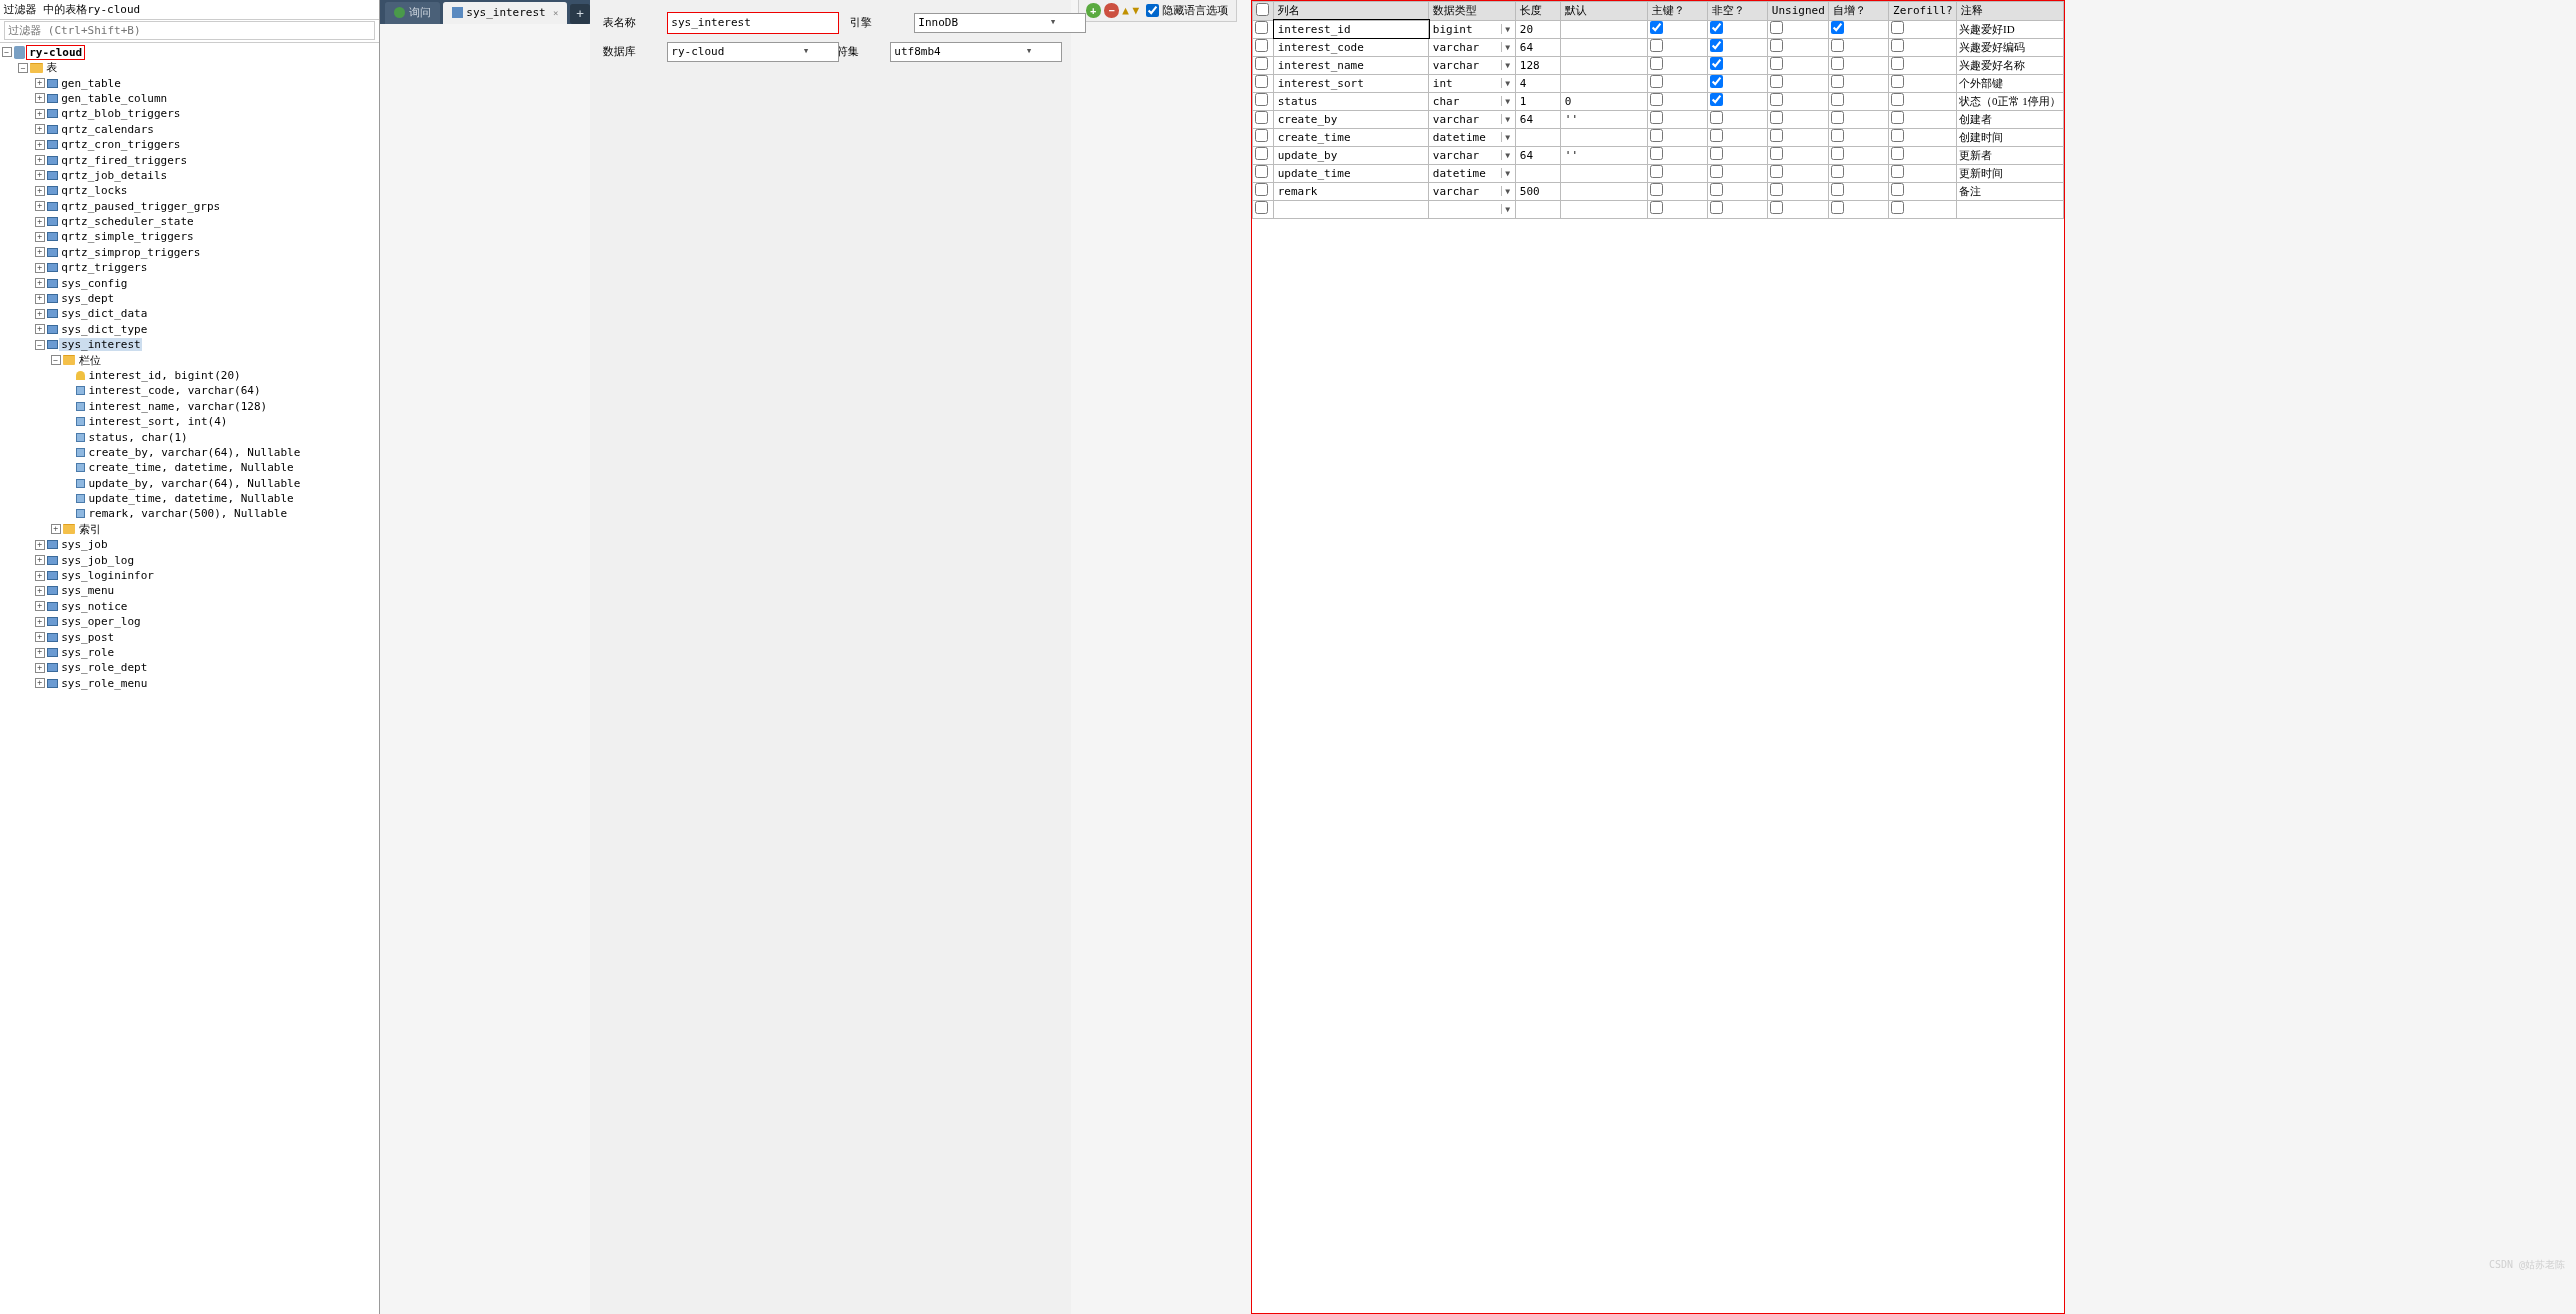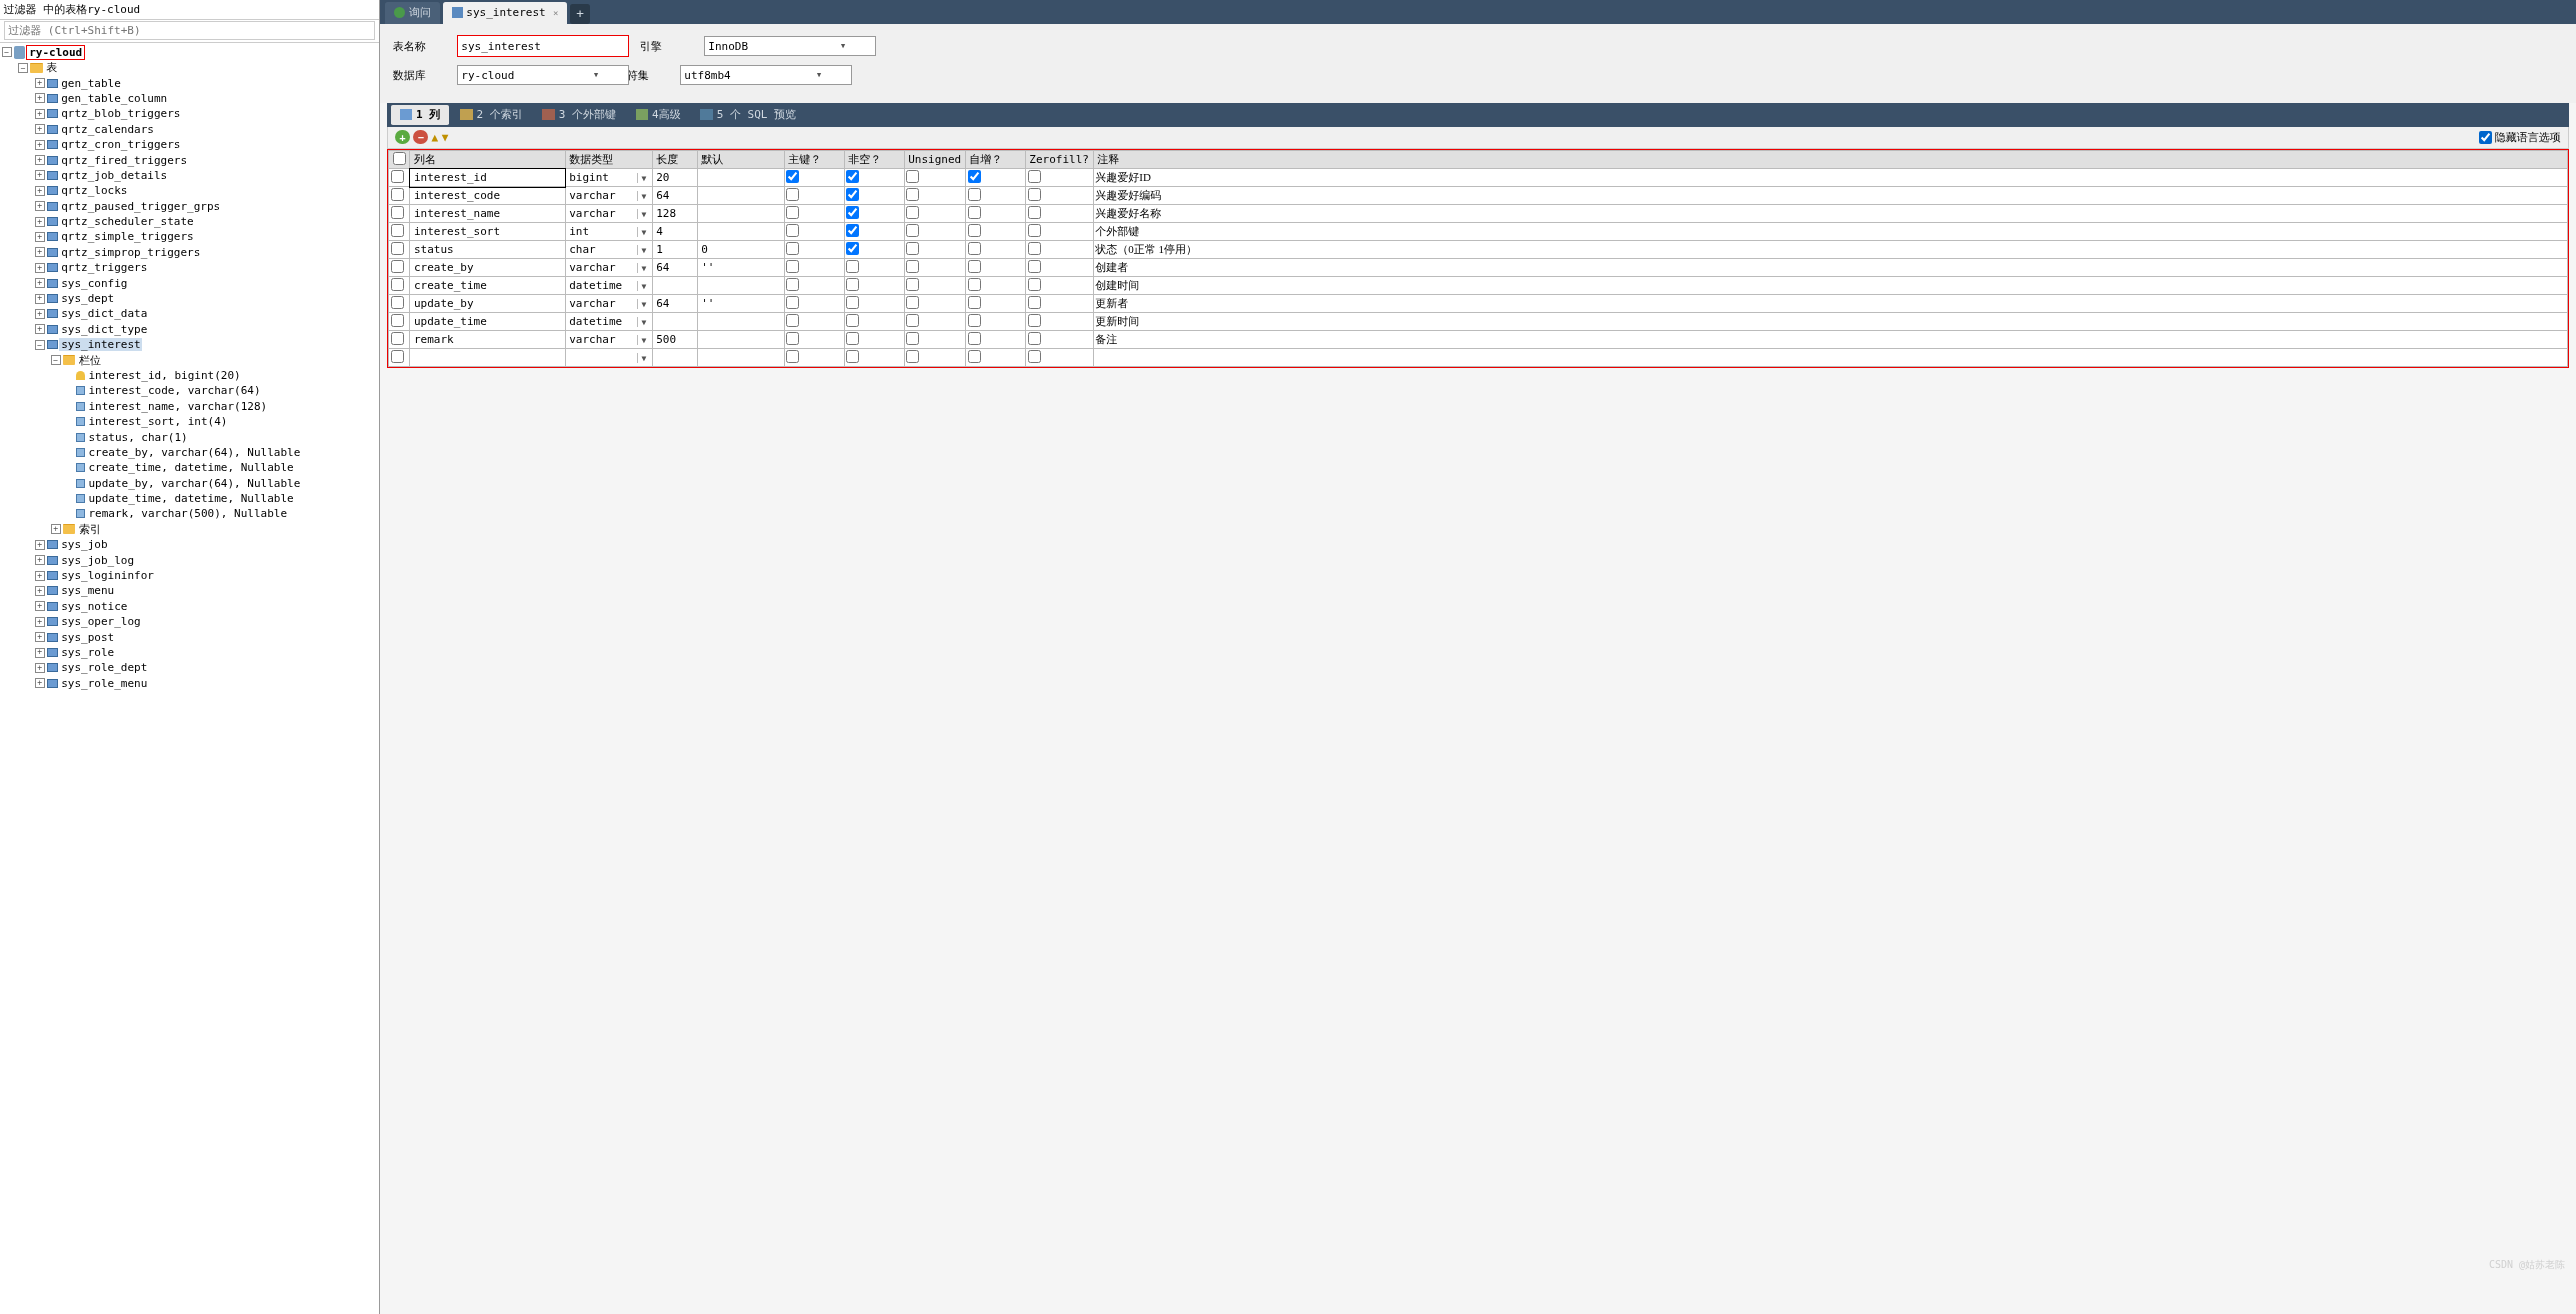--- a/index.html
+++ b/index.html
@@ -14,21 +14,21 @@
 .icon-db { background: #7aa0c4; width: 11px; height: 12.7px; border-radius: 1.8px; }
 .icon-folder { background: #f4c04a; width: 12.7px; height: 10px; border-radius: 0.9px; border-top: 1.8px solid #e0a020; }
 .icon-table { background: #6b9bd2; width: 11px; height: 9px; border: 0.9px solid #3a6a9a; }
 .icon-col { background: #8fb8e0; width: 9px; height: 9px; border: 0.9px solid #4a7aaa; }
 .icon-key { background: #f0c040; width: 9px; height: 9px; border-radius: 50% 50% 0 0; }
 .tree-label { padding: 0 1.8px; }
 .tree-label.selected { background: #cde; }
 .highlight-red { border: 1.8px solid #e00; padding: 0 1.8px; }
 .tree-label.bold { font-weight: bold; }
 
-.right-panel { flex: 1; display: flex; flex-direction: column; background: #f5f5f5; }
+.right-panel { flex: 1; display: flex; background: #f5f5f5; }
 .tabs-bar { background: #3a5068; height: 23.5px; display: flex; align-items: flex-end; padding-left: 5.4px; }
 .tab { height: 22px; display: flex; align-items: center; padding: 0 9px; margin-right: 2.7px; border-radius: 2.7px 2.7px 0 0; cursor: pointer; gap: 3.6px; }
 .tab.inactive { background: #4a6078; color: #d0d8e0; }
 .tab.active { background: #f0f0f0; color: #000; }
 .tab-icon { width: 11px; height: 11px; display: inline-block; }
 .tab-icon.query { background: #4a9a4a; border-radius: 50%; }
 .tab-icon.table { background: #5a8ac0; }
 .tab-close { margin-left: 3.6px; color: #888; font-size: 9px; }
 .tab-add { width: 20px; height: 20px; background: #2a3a4a; color: #d0d8e0; display: flex; align-items: center; justify-content: center; font-size: 12.7px; border-radius: 2.7px; }
 
@@ -329,42 +329,20 @@
       <div class="select-wrap"><input class="form-select" value="InnoDB" style=""></div>
     </div>
     <div class="form-row">
       <span class="form-label">数据库</span>
       <div class="select-wrap"><input class="form-select" value="ry-cloud" style=""></div>
       <span class="form-label">字符集</span>
       <div class="select-wrap"><input class="form-select" value="utf8mb4" style=""></div>
     </div>
   </div>
 
-  <div class="subtabs">
-    <div class="subtab active">
-        <span class="subtab-icon st-col"></span>
-        <span>1 列</span>
-      </div>
-    <div class="subtab">
-        <span class="subtab-icon st-idx"></span>
-        <span>2 个索引</span>
-      </div>
-    <div class="subtab">
-        <span class="subtab-icon st-fk"></span>
-        <span>3 个外部键</span>
-      </div>
-    <div class="subtab">
-        <span class="subtab-icon st-adv"></span>
-        <span>4高级</span>
-      </div>
-    <div class="subtab">
-        <span class="subtab-icon st-sql"></span>
-        <span>5 个 SQL 预览</span>
-      </div>
-  </div>
 
   <div class="toolbar2">
     <span class="tb-btn tb-add">+</span>
     <span class="tb-btn tb-del">−</span>
     <span class="tb-arrow">▲</span>
     <span class="tb-arrow">▼</span>
     <span class="tb-fill"></span>
     <label class="tb-check">
       <input type="checkbox" checked="" style="">
       <span>隐藏语言选项</span>

